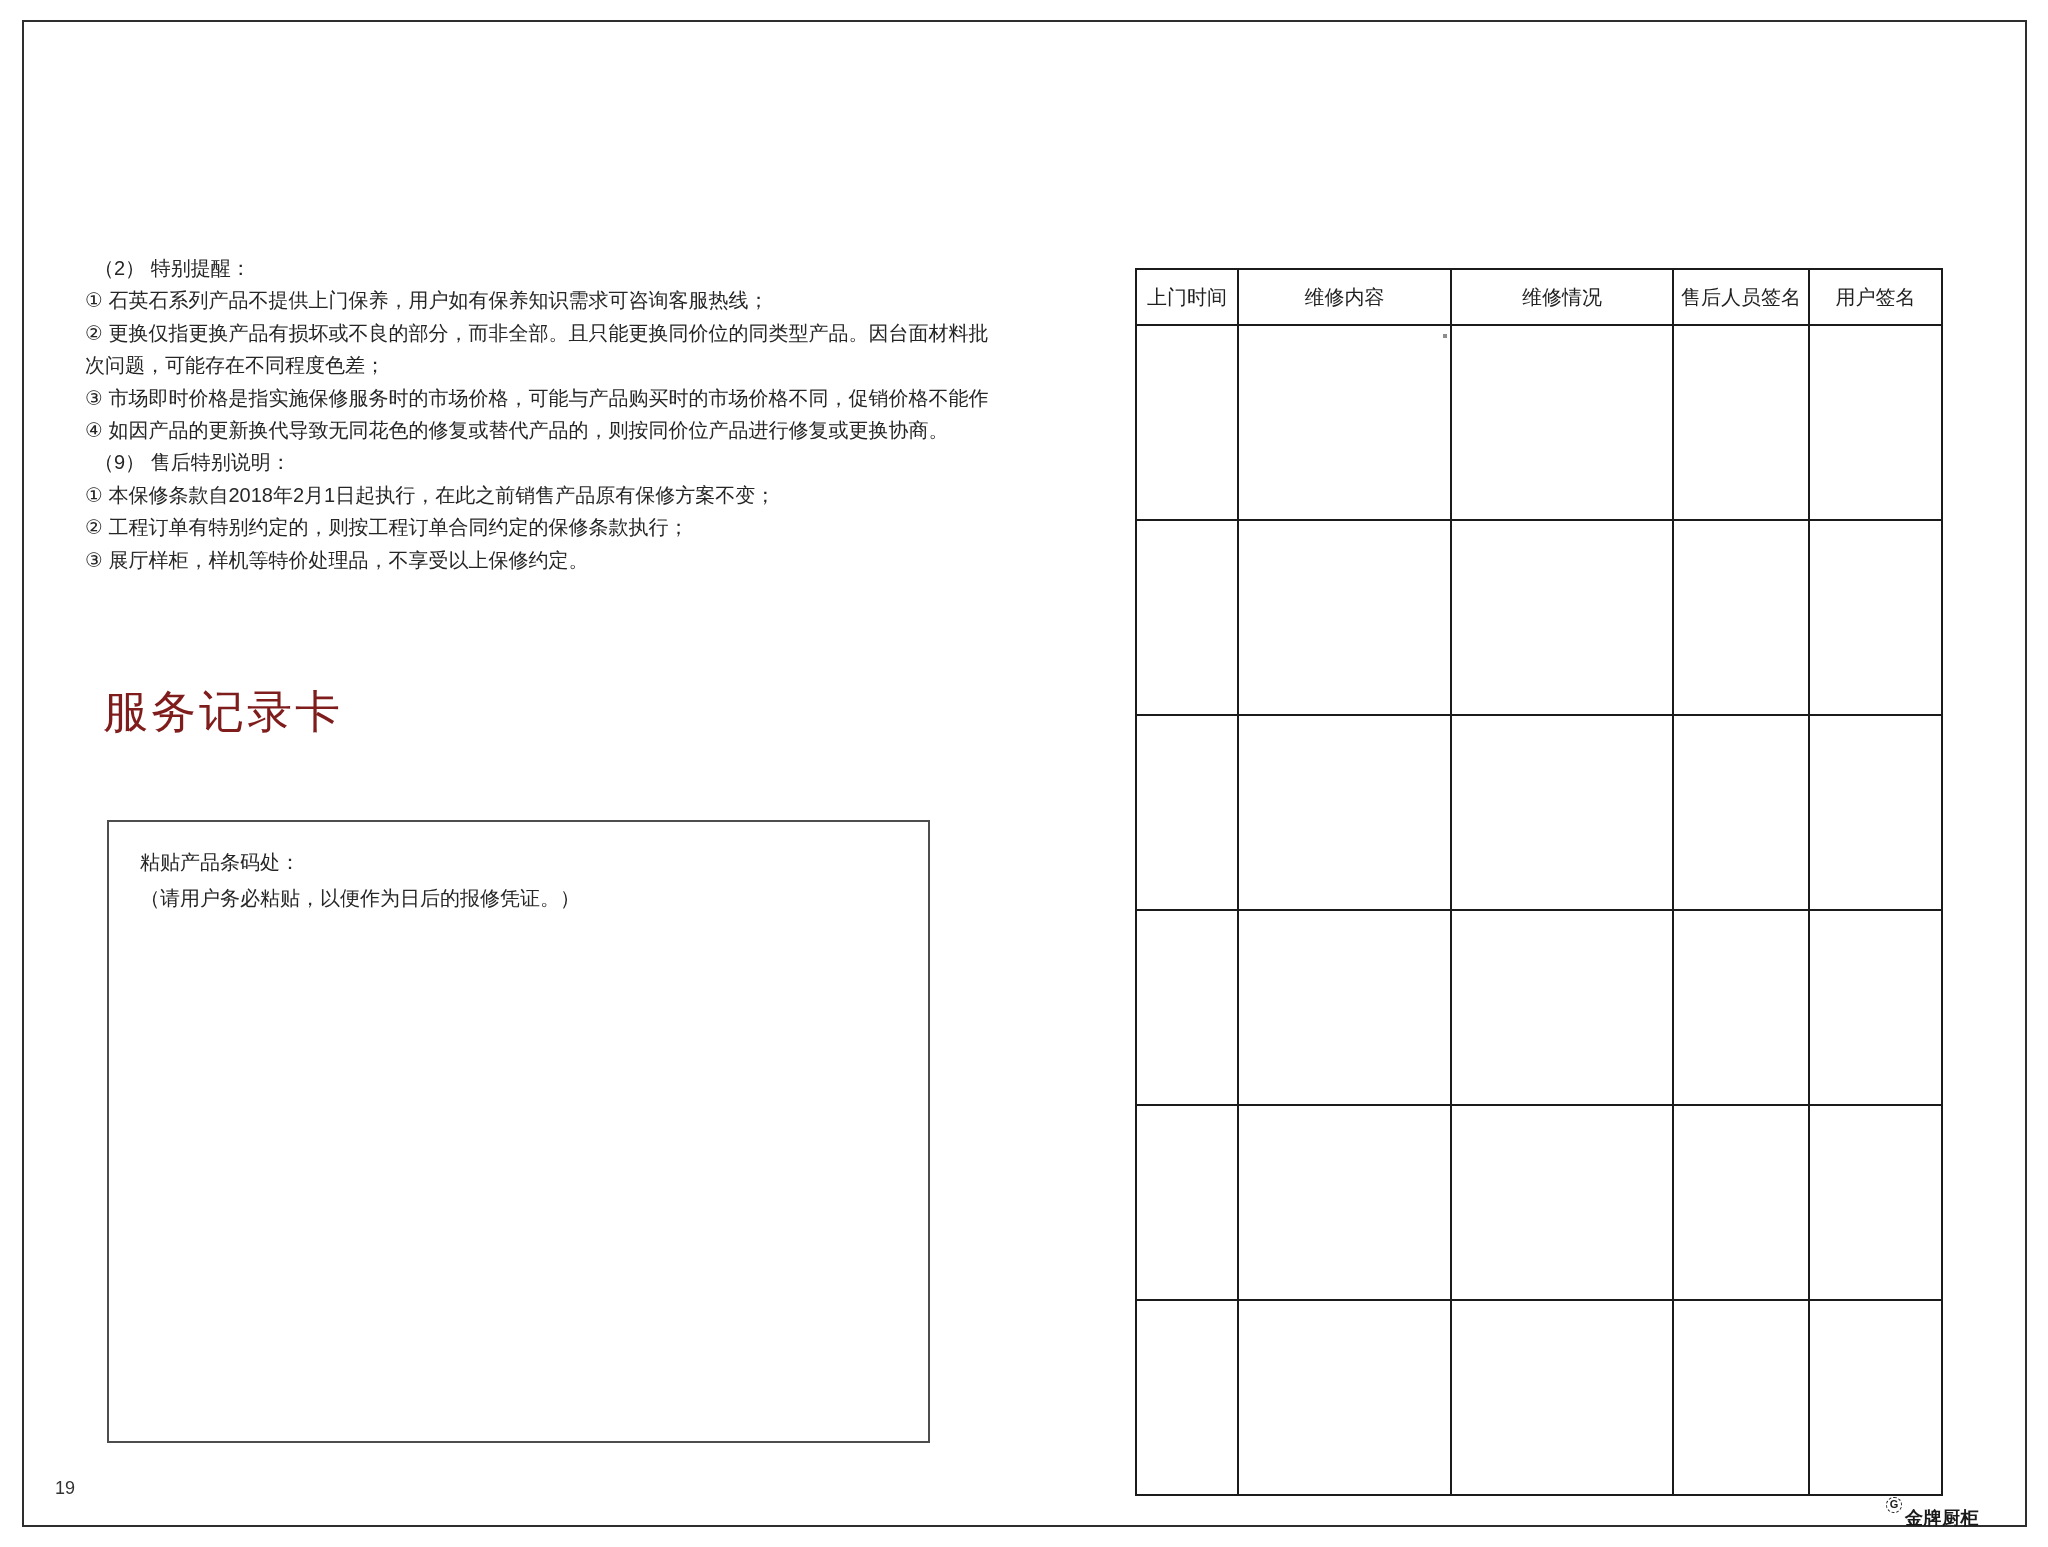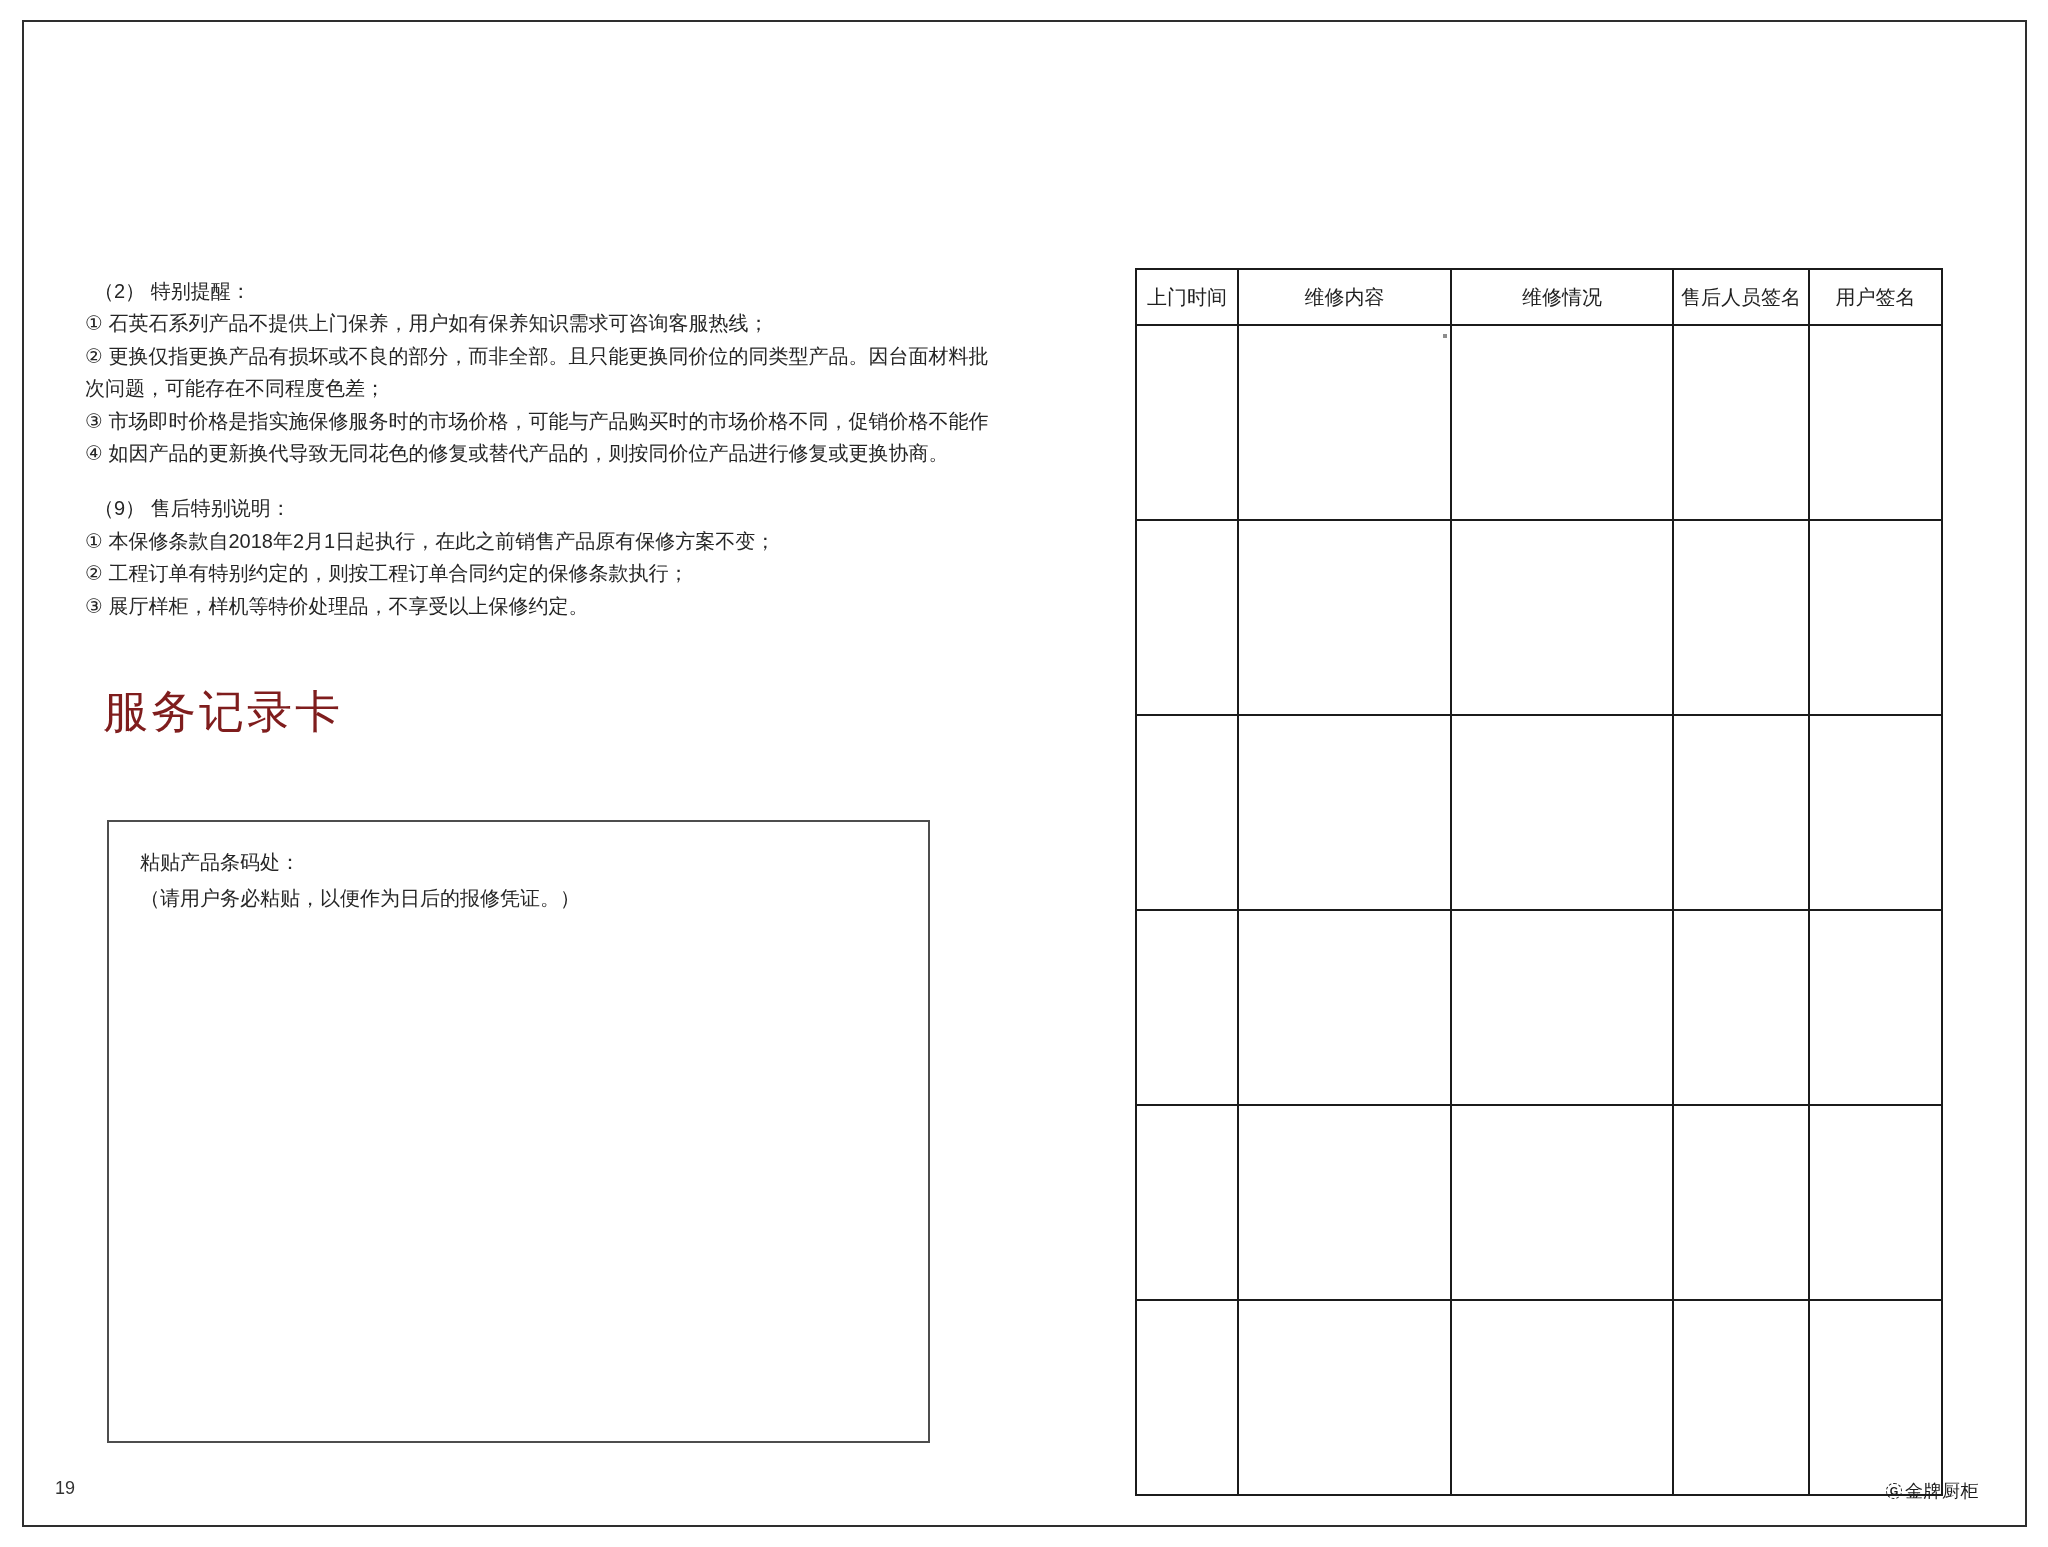--- a/index.html
+++ b/index.html
@@ -29,21 +29,21 @@
   .notes {
     position: absolute;
     left: 85px;
     top: 252px;
     font-size: 20px;
     line-height: 32.4px;
     color: #262626;
     white-space: nowrap;
   }
   .notes .line { white-space: nowrap; }
-  .notes .line.indent { padding-left: 9px; margin-top: 23px; }
+  .notes .line.indent { padding-left: 9px; }
 
   .section-title {
     position: absolute;
     left: 103px;
     top: 682px;
     font-size: 45px;
     letter-spacing: 3px;
     color: #7f1d1d;
   }
   .barcode-box {
@@ -128,22 +128,23 @@
     box-sizing: border-box;
     display: inline-flex;
     align-items: center;
     justify-content: center;
     font-size: 11px;
     font-weight: 700;
     line-height: 1;
   }
   .brand-name {
     font-size: 18px;
-    font-weight: 400;
+    font-weight: 700;
     letter-spacing: 0.5px;
+    margin-top: 27px;
   }
 </style>
 </head>
 <body>
 
 <div class="sheet">
 
   <div class="outer-border"></div>
 
   <div class="notes">

